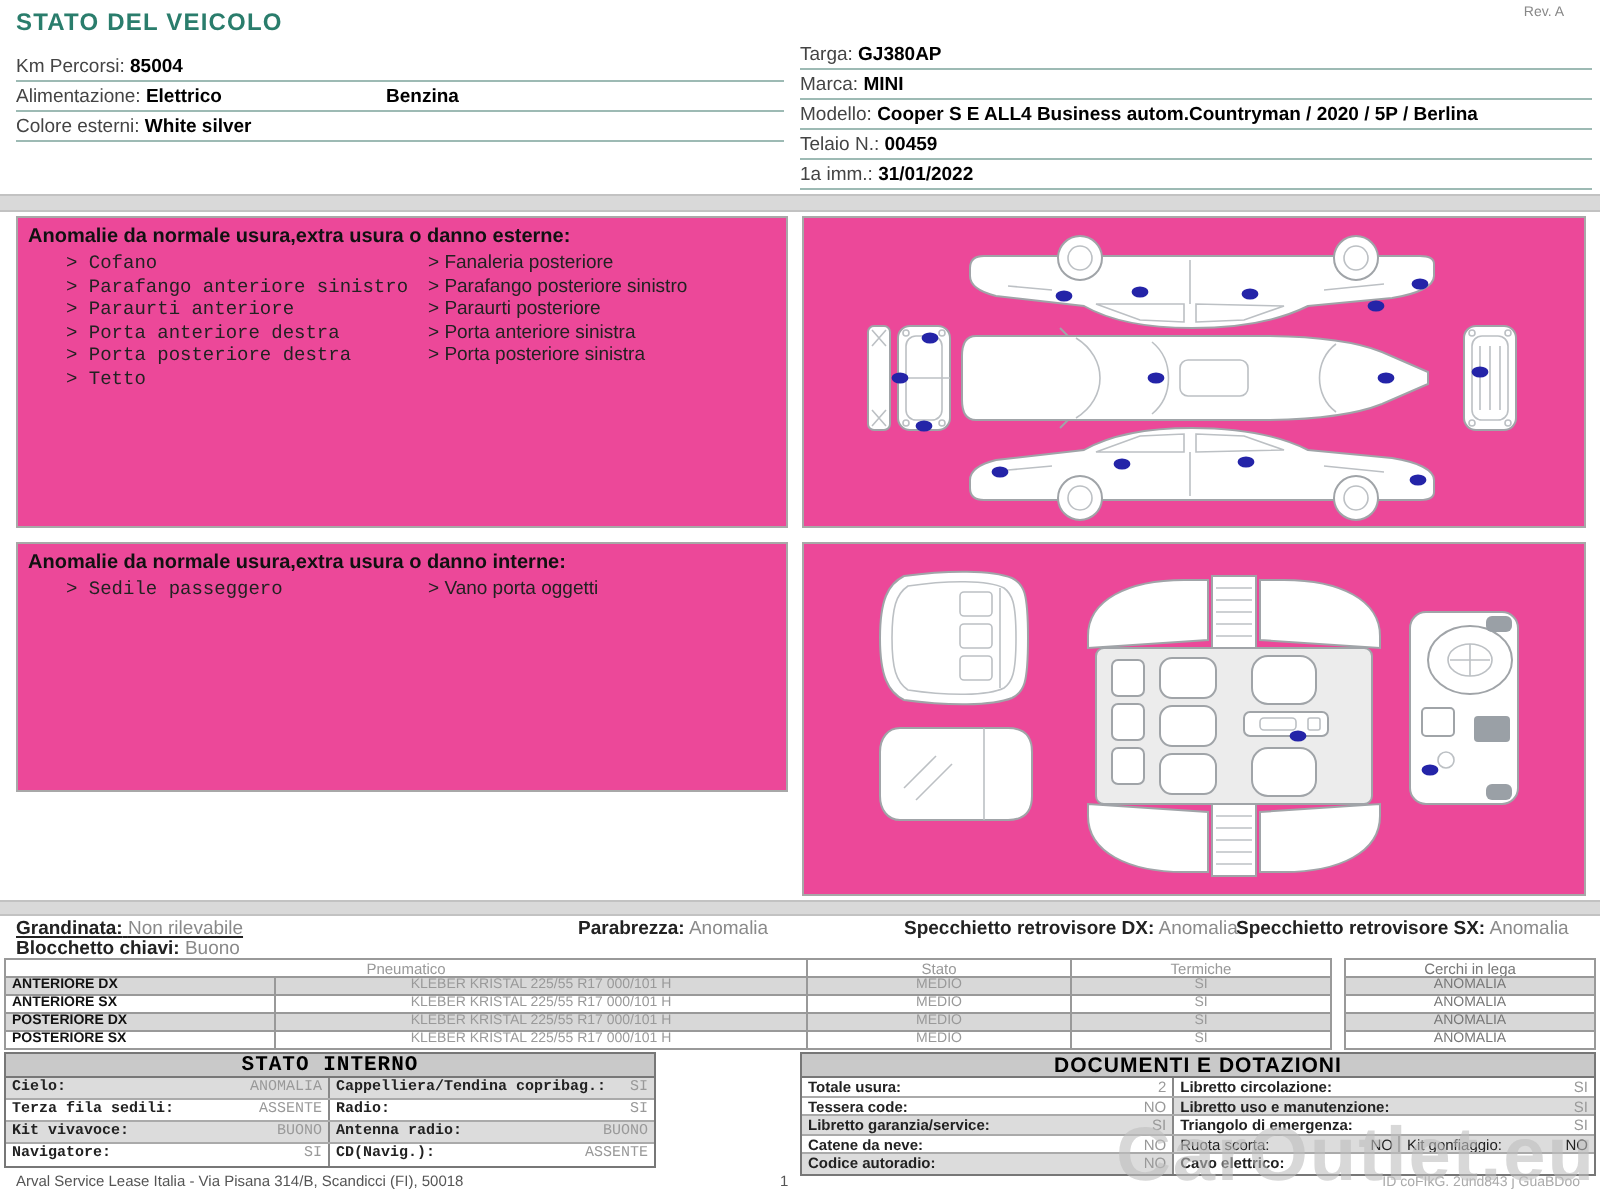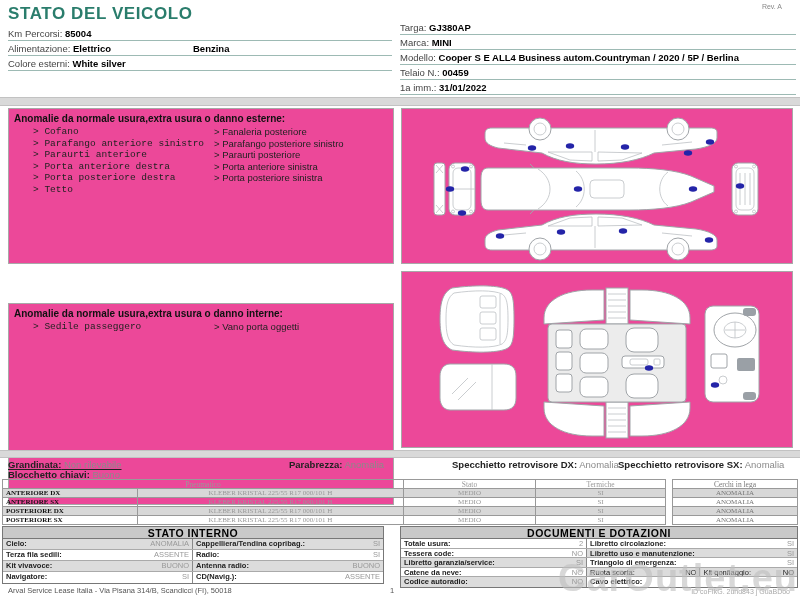--- a/index.html
+++ b/index.html
@@ -1,37 +1,37 @@
 <!DOCTYPE html>
 <html><head>
 <meta charset="utf-8">
 <style>
   * { margin:0; padding:0; box-sizing:border-box; }
   html,body { width:800px; height:600px; background:#fff; font-family:"Liberation Sans", sans-serif; color:#222; overflow:hidden; }
   body { position:relative; }
 
   
-  .title { position:absolute; left:8px; top:4px; font-size:17px; font-weight:bold; color:#2a7d6c; letter-spacing:0.6px; }
+  .title { position:absolute; left:8px; top:4px; font-size:12px; font-weight:bold; color:#2a7d6c; letter-spacing:0.6px; }
   .rev { position:absolute; right:18px; top:3px; font-size:7px; color:#888; }
 
   .info-left { position:absolute; left:8px; top:26px; width:384px; }
   .info-right { position:absolute; left:400px; top:20px; width:396px; }
   .info-row { position:relative; border-bottom:1px solid #9dbab4; padding:2px 0 1px 0; font-size:9.5px; color:#444; min-height:13px; }
   .info-row b { color:#000; }
   .info-row .v2 { position:absolute; left:185px; top:2px; color:#000; font-weight:bold; }
 
   
   .band { position:absolute; left:0; width:800px; background:#d9d9d9; border-top:1px solid #c2c2c2; border-bottom:1px solid #c2c2c2; }
   .band1 { top:97px; height:9px; }
   .band2 { top:450px; height:8px; }
 
   
   .panel { position:absolute; background:#ec4899; border:1px solid #a8a8a8; }
   .panelA { left:8px; top:108px; width:386px; height:156px; }
-  .panelB { left:8px; top:271px; width:386px; height:202px;margin-top:32px; }
+  .panelB { left:8px; top:271px; width:386px; height:125px; }
   .panelC { left:401px; top:108px; width:392px; height:156px; }
   .panelD { left:401px; top:271px; width:392px; height:177px; }
   .panel-title { font-size:10px; font-weight:bold; color:#111; padding:4px 0 2px 5px; }
   .anom-cols { position:relative; }
   .anom-col { position:absolute; top:0; }
   .anom-col.c1 { left:24px;font-family:Liberation Mono, monospace; }
   .anom-col.c2 { left:205px; }
   .anom-item { font-size:9.5px; color:#222; line-height:11.5px; white-space:nowrap; }
   .anom-item::before { content:"> "; color:#222; }
 
@@ -42,38 +42,38 @@
   .lt { fill:none; stroke:#bcc0c4; stroke-width:0.8; }
   .fill-fl { fill:#ececec; stroke:#a0a4a8; stroke-width:1; }
   .dk { fill:#9aa0a6; }
 
   
   .cond { position:absolute; font-size:9.5px; white-space:nowrap; }
   .cond b { color:#222; }
   .cond span.val { color:#8a8a8a; }
 
   
-  .tires { position:absolute; left:2px; top:479px; width:796px; font-size:7px;font-family:Liberation Serif, serif; }
+  .tires { position:absolute; left:2px; top:479px; width:796px; font-size:7px; }
   .trow { display:flex; height:9px; line-height:8px; }
   .trow.hd { height:10px; line-height:9px; color:#999; font-size:7.5px; }
   .tc { border-right:1px solid #999; border-bottom:1px solid #999; text-align:center; overflow:hidden; white-space:nowrap; }
   .tc.first { border-left:1px solid #999; }
   .hd .tc { border-top:1px solid #999; }
   .c-pos { width:136px; text-align:left; padding-left:3px; font-weight:bold; color:#111; }
   .c-merged { width:402px; }
   .c-spec { width:266px; color:#999; }
   .c-stato { width:132px; color:#999; }
   .c-term { width:130px; color:#999; }
   .c-gapc { width:6px; border:none !important; }
   .c-cerchi { width:126px; border-left:1px solid #999; color:#777; }
   .shade { background:#d8d8d8; }
 
   
   .btable { position:absolute; top:526px; border:1px solid #777; background:#fff; }
-  .btable.stato { left:2px; width:382px; }
+  .btable.stato { left:2px; width:326px;font-family:Liberation Mono, monospace; }
   .btable.doc { left:400px; width:398px; }
   .bt-head { height:12px; background:#c9c9c9; border-bottom:1px solid #777; font-size:10.5px; font-weight:bold; text-align:center; line-height:12px; letter-spacing:0.5px; color:#000; }
   .brow { display:flex; border-bottom:1px solid #aaa; }
   .brow:last-child { border-bottom:none; }
   .stato .brow { height:11px; line-height:10px; font-size:7.5px; }
   .doc .brow { height:9.5px; line-height:9px; font-size:7.5px; }
   .bhalf { display:flex; justify-content:space-between; padding:0 3px; overflow:hidden; white-space:nowrap; }
   .stato .bhalf.l { width:50%; border-right:1px solid #888; }
   .stato .bhalf.r { width:50%; }
   .doc .bhalf.l { width:47%; border-right:1px solid #888; }

